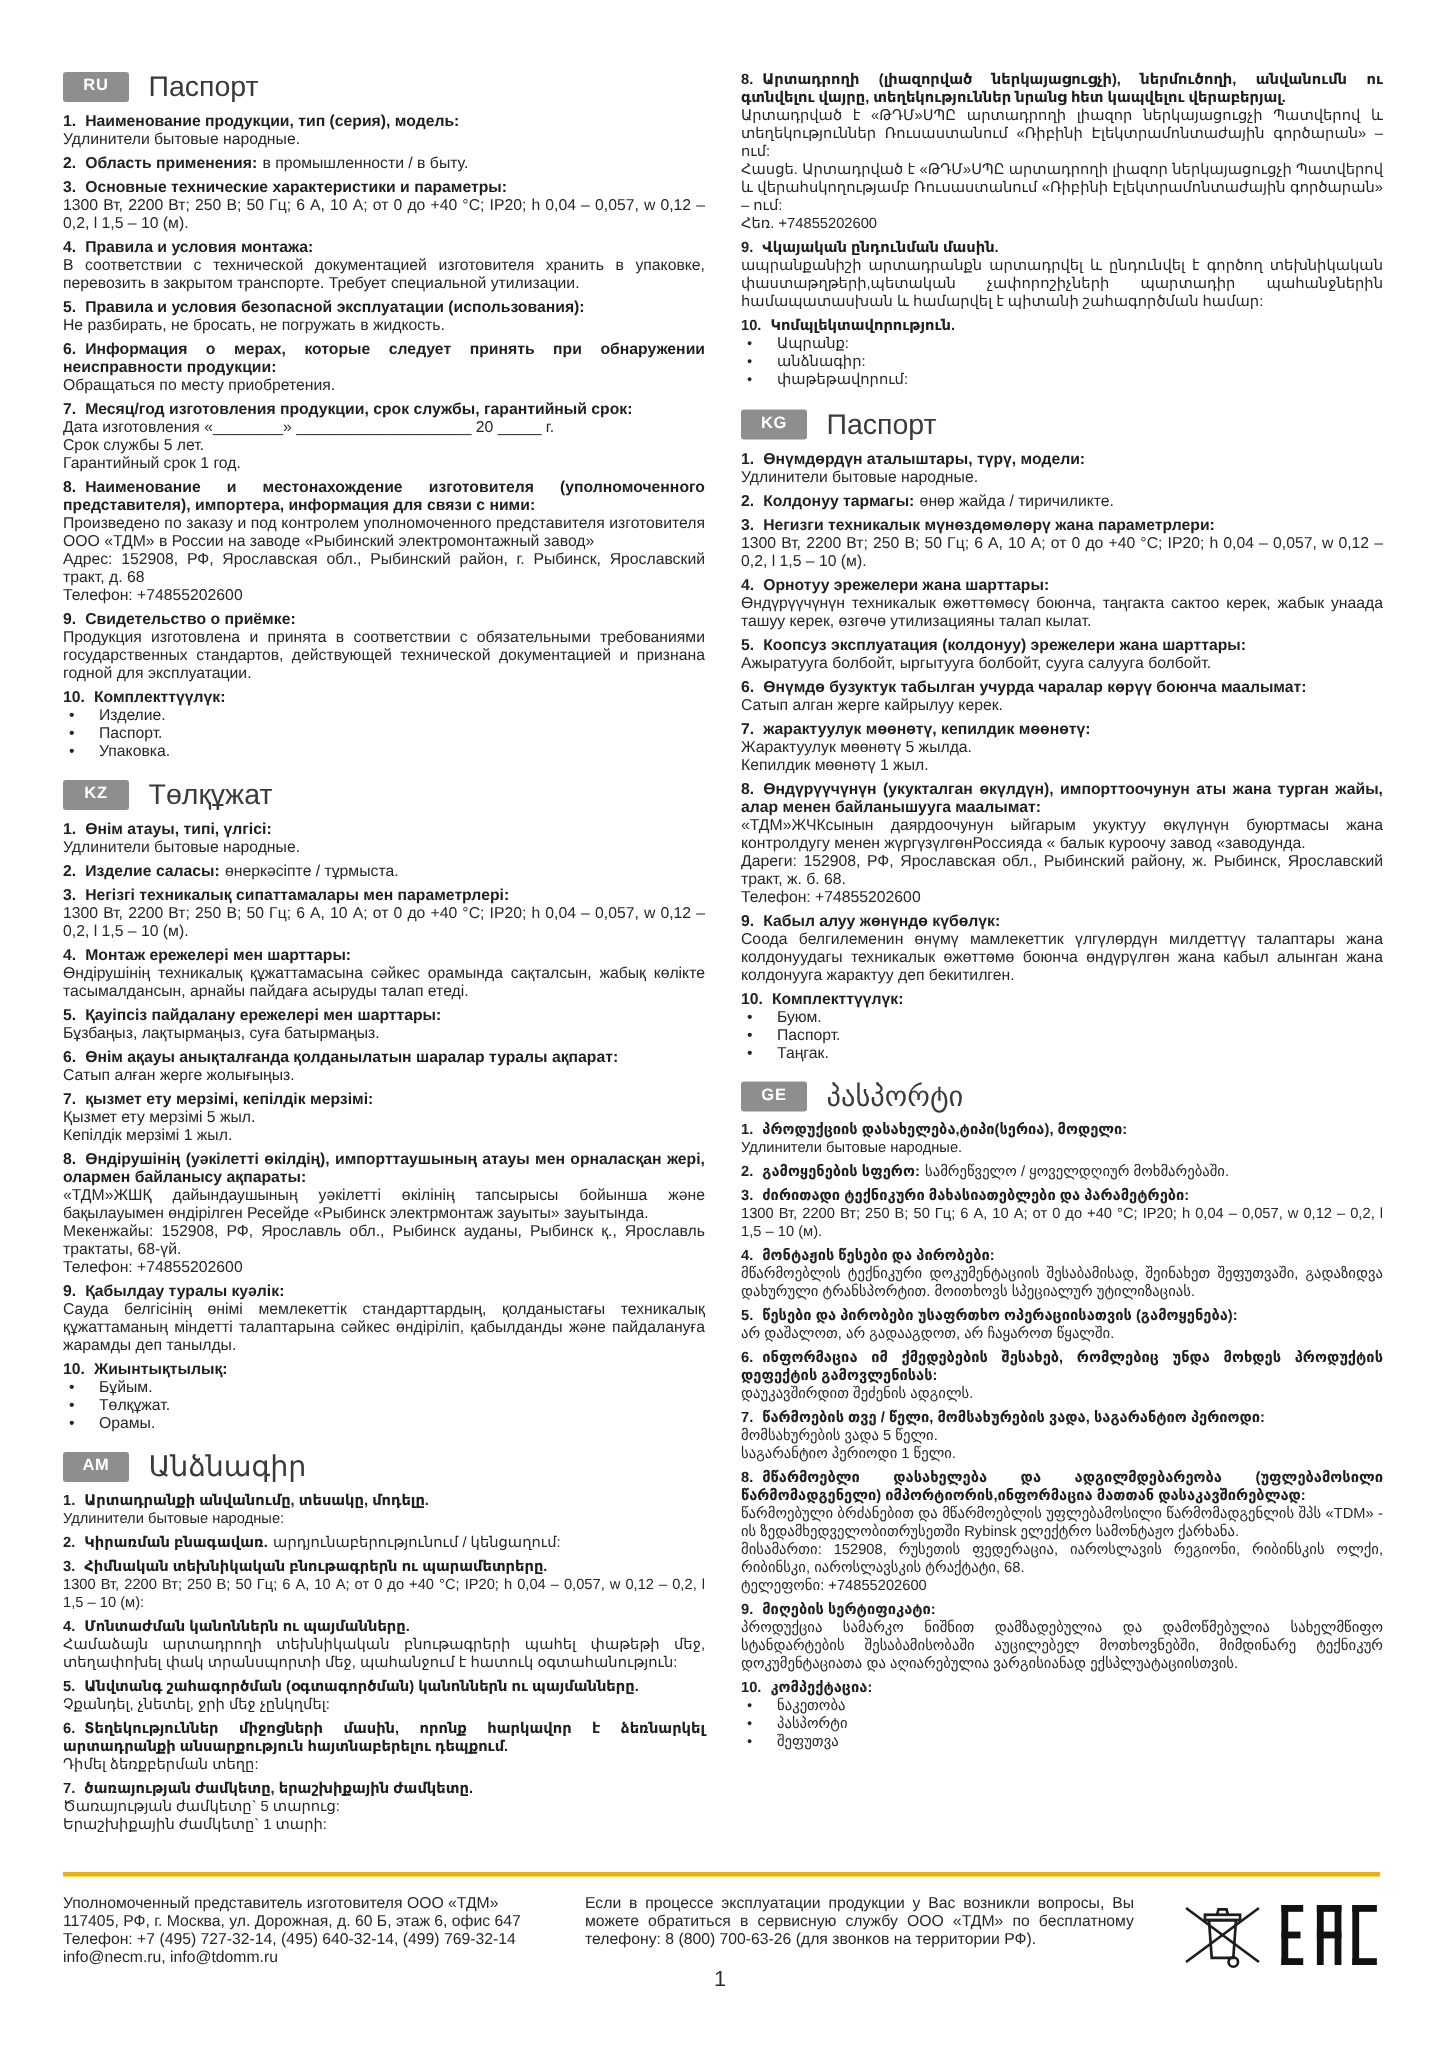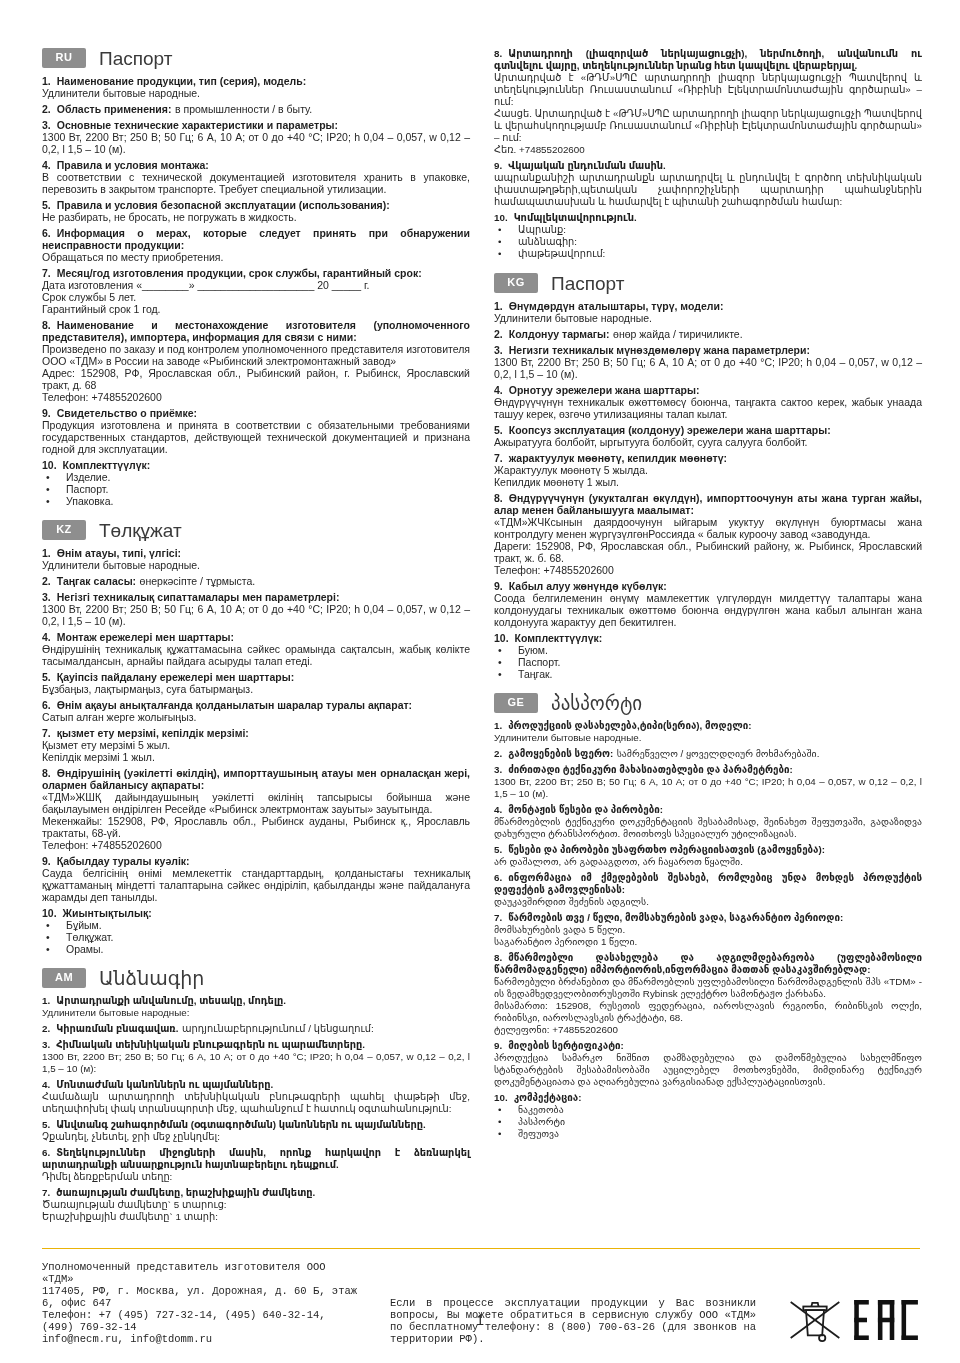--- a/index.html
+++ b/index.html
@@ -31,23 +31,23 @@
   .item-head .num{margin-right:6px;}
   .item-head .inline{font-weight:400;margin-left:3.5px;color:#262626;}
   .body-p{margin:0;text-align:justify;}
   .bullet-row{display:flex;padding-left:4px;}
   .bullet-row .dot{width:20px;flex:0 0 20px;}
   .bullet-row .btext{flex:1;}
   
   .sec-am, .sec-ge{font-size:9.8px;}
   .footer{
     position:absolute;left:42px;right:40px;top:1248px;
-    border-top:1px solid #eab308;
+    border-top:3px solid #eab308;
     padding-top:12px;
-    display:flex;align-items:flex-end;font-family:Liberation Mono, monospace;
+    display:flex;align-items:flex-start;
   }
   .f-left{width:316px;flex:0 0 316px;}
   .f-mid{width:366px;flex:0 0 366px;margin-left:32px;text-align:justify;}
   .f-icons{flex:1;display:flex;justify-content:flex-end;align-items:center;gap:12px;margin-top:2px;}
   .bin-icon{width:54px;height:50px;}
   .eac-icon{width:66px;height:40px;}
   .pagenum{
     position:absolute;left:0;right:0;top:1314px;
     text-align:center;font-size:14.5px;color:#2b2b2b;
   }
@@ -121,21 +121,21 @@
         <section class="section sec-kz">
           <div class="sec-header">
             <span class="badge">KZ</span>
             <span class="sec-title">Төлқұжат</span>
           </div>
           <div class="item">
             <p class="item-head"><span class="num">1.</span><span class="htext">Өнім атауы, типі, үлгісі:</span></p>
             <p class="body-p">Удлинители бытовые народные.</p>
           </div>
           <div class="item">
-            <p class="item-head"><span class="num">2.</span><span class="htext">Таңгак саласы:</span><span class="inline">өнеркәсіпте / тұрмыста.</span></p>
+            <p class="item-head"><span class="num">2.</span><span class="htext">Изделие саласы:</span><span class="inline">өнеркәсіпте / тұрмыста.</span></p>
           </div>
           <div class="item">
             <p class="item-head"><span class="num">3.</span><span class="htext">Негізгі техникалық сипаттамалары мен параметрлері:</span></p>
             <p class="body-p">1300 Вт, 2200 Вт; 250 В; 50 Гц; 6 А, 10 А; от 0 до +40 °С; IP20; h 0,04 – 0,057, w 0,12 – 0,2, l 1,5 – 10 (м).</p>
           </div>
           <div class="item">
             <p class="item-head"><span class="num">4.</span><span class="htext">Монтаж ережелері мен шарттары:</span></p>
             <p class="body-p">Өндірушінің техникалық құжаттамасына сәйкес орамында сақталсын, жабық көлікте тасымалдансын, арнайы пайдаға асыруды талап етеді.</p>
           </div>
           <div class="item">
@@ -256,20 +256,24 @@
             <p class="item-head"><span class="num">3.</span><span class="htext">Негизги техникалык мүнөздөмөлөрү жана параметрлери:</span></p>
             <p class="body-p">1300 Вт, 2200 Вт; 250 В; 50 Гц; 6 А, 10 А; от 0 до +40 °С; IP20; h 0,04 – 0,057, w 0,12 – 0,2, l 1,5 – 10 (м).</p>
           </div>
           <div class="item">
             <p class="item-head"><span class="num">4.</span><span class="htext">Орнотуу эрежелери жана шарттары:</span></p>
             <p class="body-p">Өндүрүүчүнүн техникалык өжөттөмөсү боюнча, таңгакта сактоо керек, жабык унаада ташуу керек, өзгөчө утилизацияны талап кылат.</p>
           </div>
           <div class="item">
             <p class="item-head"><span class="num">5.</span><span class="htext">Коопсуз эксплуатация (колдонуу) эрежелери жана шарттары:</span></p>
             <p class="body-p">Ажыратууга болбойт, ыргытууга болбойт, сууга салууга болбойт.</p>
+          </div>
+          <div class="item">
+            <p class="item-head"><span class="num">6.</span><span class="htext">Өнүмдө бузуктук табылган учурда чаралар көрүү боюнча маалымат:</span></p>
+            <p class="body-p">Сатып алган жерге кайрылуу керек.</p>
           </div>
           <div class="item">
             <p class="item-head"><span class="num">7.</span><span class="htext">жарактуулук мөөнөтү, кепилдик мөөнөтү:</span></p>
             <p class="body-p">Жарактуулук мөөнөтү 5 жылда.</p>
             <p class="body-p">Кепилдик мөөнөтү 1 жыл.</p>
           </div>
           <div class="item">
             <p class="item-head"><span class="num">8.</span><span class="htext">Өндүрүүчүнүн (укукталган өкүлдүн), импорттоочунун аты жана турган жайы, алар менен байланышууга маалымат:</span></p>
             <p class="body-p">«ТДМ»ЖЧКсынын даярдоочунун ыйгарым укуктуу өкүлүнүн буюртмасы жана контролдугу менен жүргүзүлгөнРоссияда « балык куроочу завод «заводунда.</p>
             <p class="body-p">Дареги: 152908, РФ, Ярославская обл., Рыбинский району, ж. Рыбинск, Ярославский тракт, ж. б. 68.</p>

